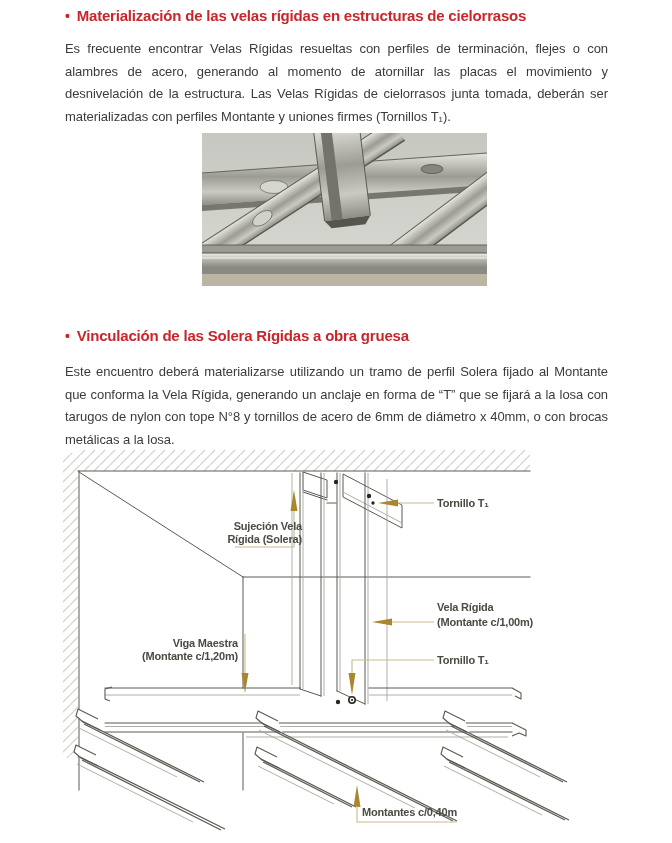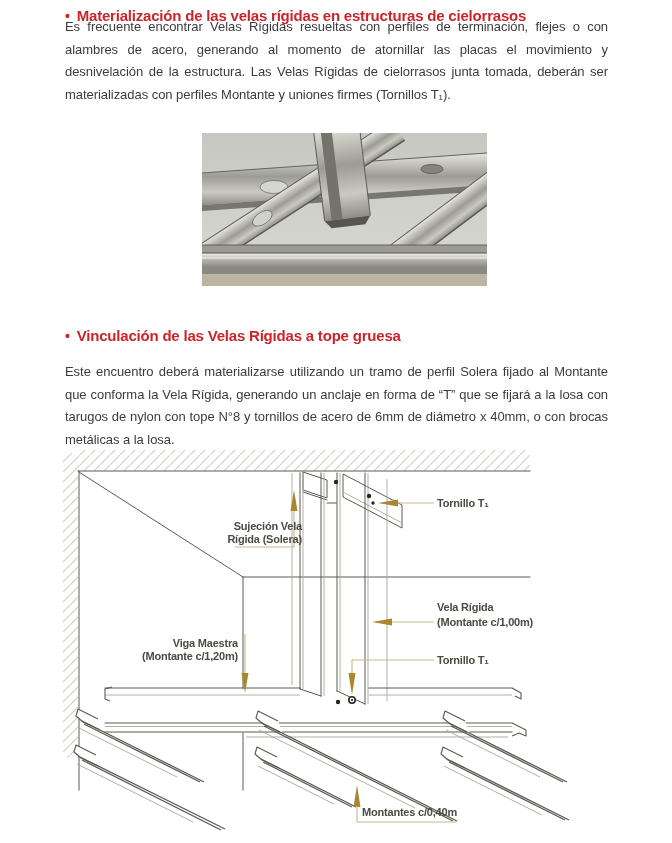--- a/index.html
+++ b/index.html
@@ -36,21 +36,21 @@
     font-size:11px; font-weight:bold; fill:#4b4b43; letter-spacing:-0.2px;
   }
 </style>
 </head>
 <body>
 
 <div class="page">
 
   <div class="heading" style="top:7px;"><span class="bullet">•</span><span>Materialización de las velas rígidas en estructuras de cielorrasos</span></div>
 
-  <div class="para" style="top:16px;">Es frecuente encontrar Velas Rígidas resueltas con perfiles de terminación, flejes o con alambres de acero, generando al momento de atornillar las placas el movimiento y desnivelación de la estructura. Las Velas Rígidas de cielorrasos junta tomada, deberán ser materializadas con perfiles Montante y uniones firmes (Tornillos T₁).</div>
+  <div class="para" style="top:38px;">Es frecuente encontrar Velas Rígidas resueltas con perfiles de terminación, flejes o con alambres de acero, generando al momento de atornillar las placas el movimiento y desnivelación de la estructura. Las Velas Rígidas de cielorrasos junta tomada, deberán ser materializadas con perfiles Montante y uniones firmes (Tornillos T₁).</div>
 
   <svg class="photo" viewBox="0 0 285 153">
     <defs>
       <linearGradient id="met" x1="0" y1="0" x2="0" y2="1">
         <stop offset="0" stop-color="#e6e6de"></stop>
         <stop offset="0.45" stop-color="#9c9c94"></stop>
         <stop offset="0.75" stop-color="#cacac2"></stop>
         <stop offset="1" stop-color="#8e8e86"></stop>
       </linearGradient>
       <linearGradient id="metB" x1="0" y1="0" x2="0" y2="1">
@@ -98,21 +98,21 @@
       <rect x="0" y="112" width="285" height="8" fill="#9b9b93"></rect>
       <line x1="0" y1="112" x2="285" y2="112" stroke="#62625a" stroke-width="1"></line>
       <rect x="0" y="120" width="285" height="14" fill="url(#metB)"></rect>
       <line x1="0" y1="120" x2="285" y2="120" stroke="#55554e" stroke-width="1"></line>
       <line x1="0" y1="125" x2="285" y2="125" stroke="#f4f4ec" stroke-width="1"></line>
       <rect x="0" y="134" width="285" height="7" fill="#8a8a82"></rect>
       <rect x="0" y="141" width="285" height="12" fill="#bdb5a4"></rect>
     </g>
   </svg>
 
-  <div class="heading" style="top:327px;"><span class="bullet">•</span><span>Vinculación de las Velas Rígidas a tope gruesa</span></div>
+  <div class="heading" style="top:327px;"><span class="bullet">•</span><span>Vinculación de las Solera Rígidas a obra gruesa</span></div>
 
   <div class="para" style="top:361px;">Este encuentro deberá materializarse utilizando un tramo de perfil Solera fijado al Montante que conforma la Vela Rígida, generando un anclaje en forma de “T” que se fijará a la losa con tarugos de nylon con tope N°8 y tornillos de acero de 6mm de diámetro x 40mm, o con brocas metálicas a la losa.</div>
 
   <svg class="diagram" width="552" height="390" viewBox="0 0 552 390">
     <defs>
       <pattern id="hat" width="10" height="10" patternUnits="userSpaceOnUse">
         <path d="M-2,12 L12,-2" stroke="#cfcfc8" stroke-width="1.2" fill="none"></path>
       </pattern>
     </defs>
 

